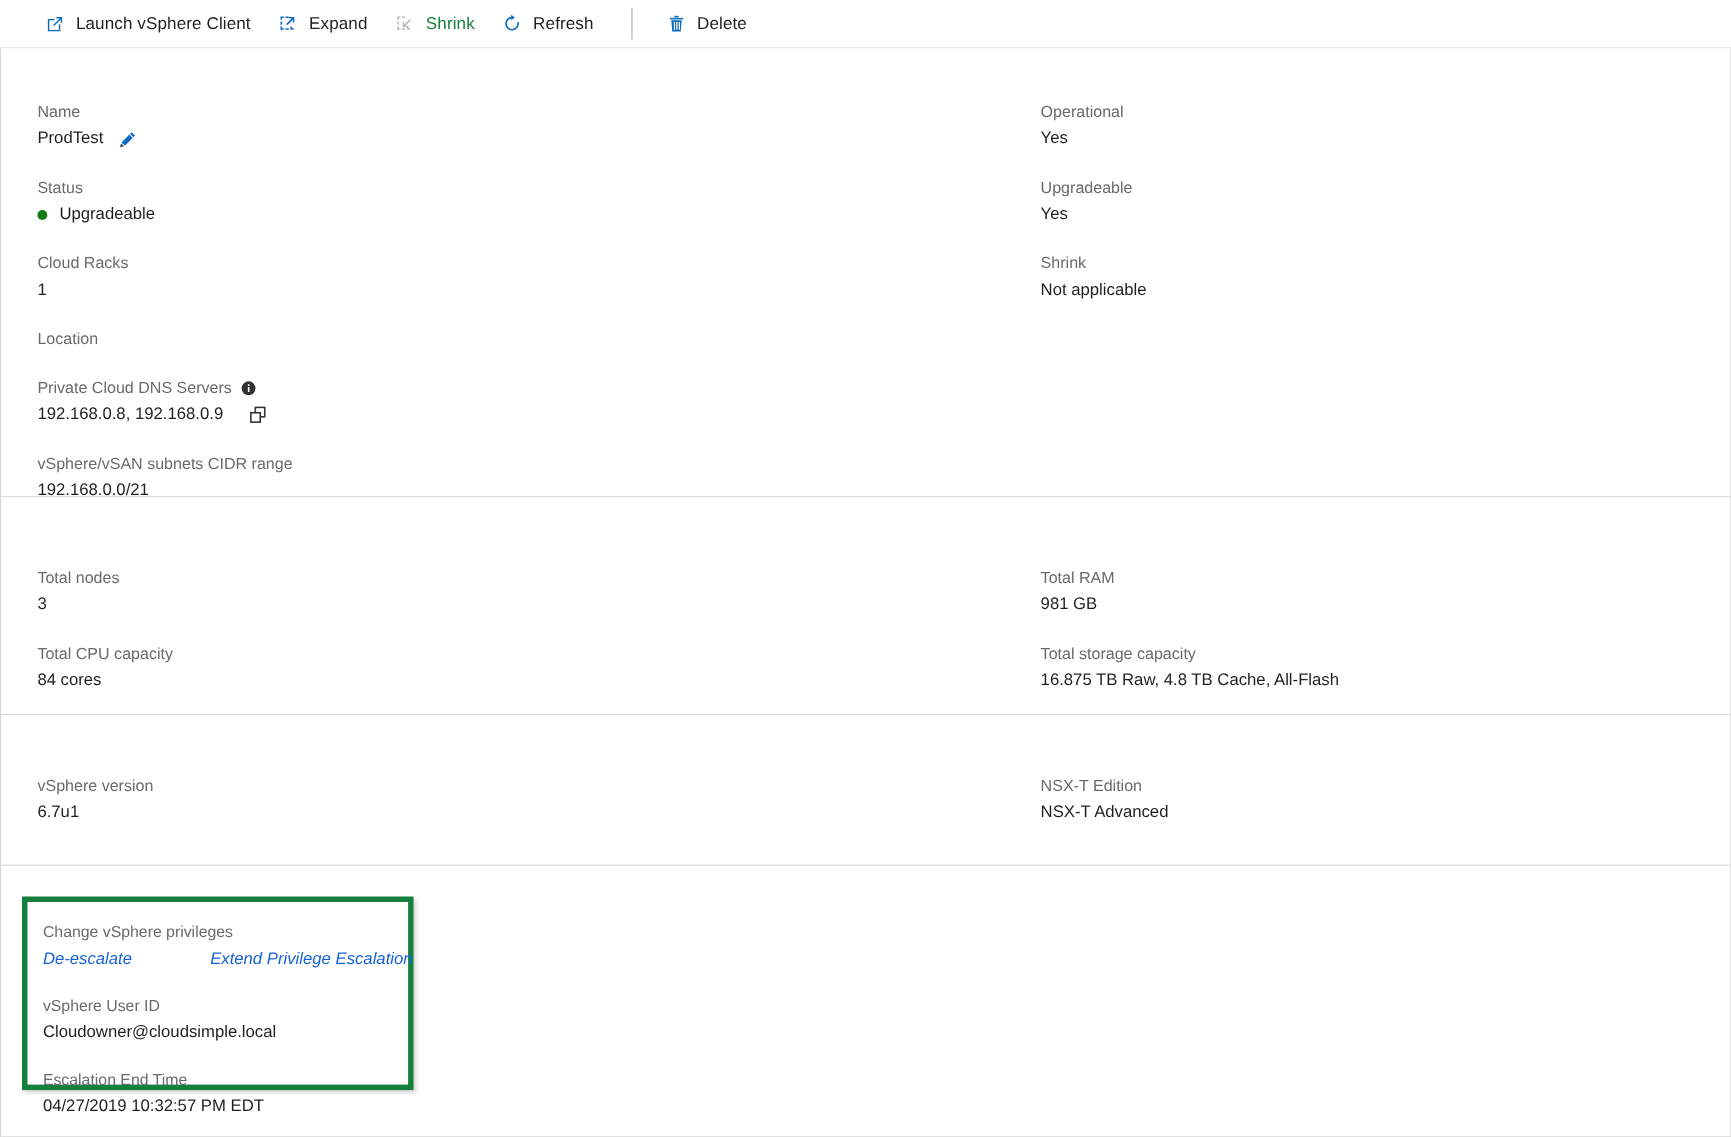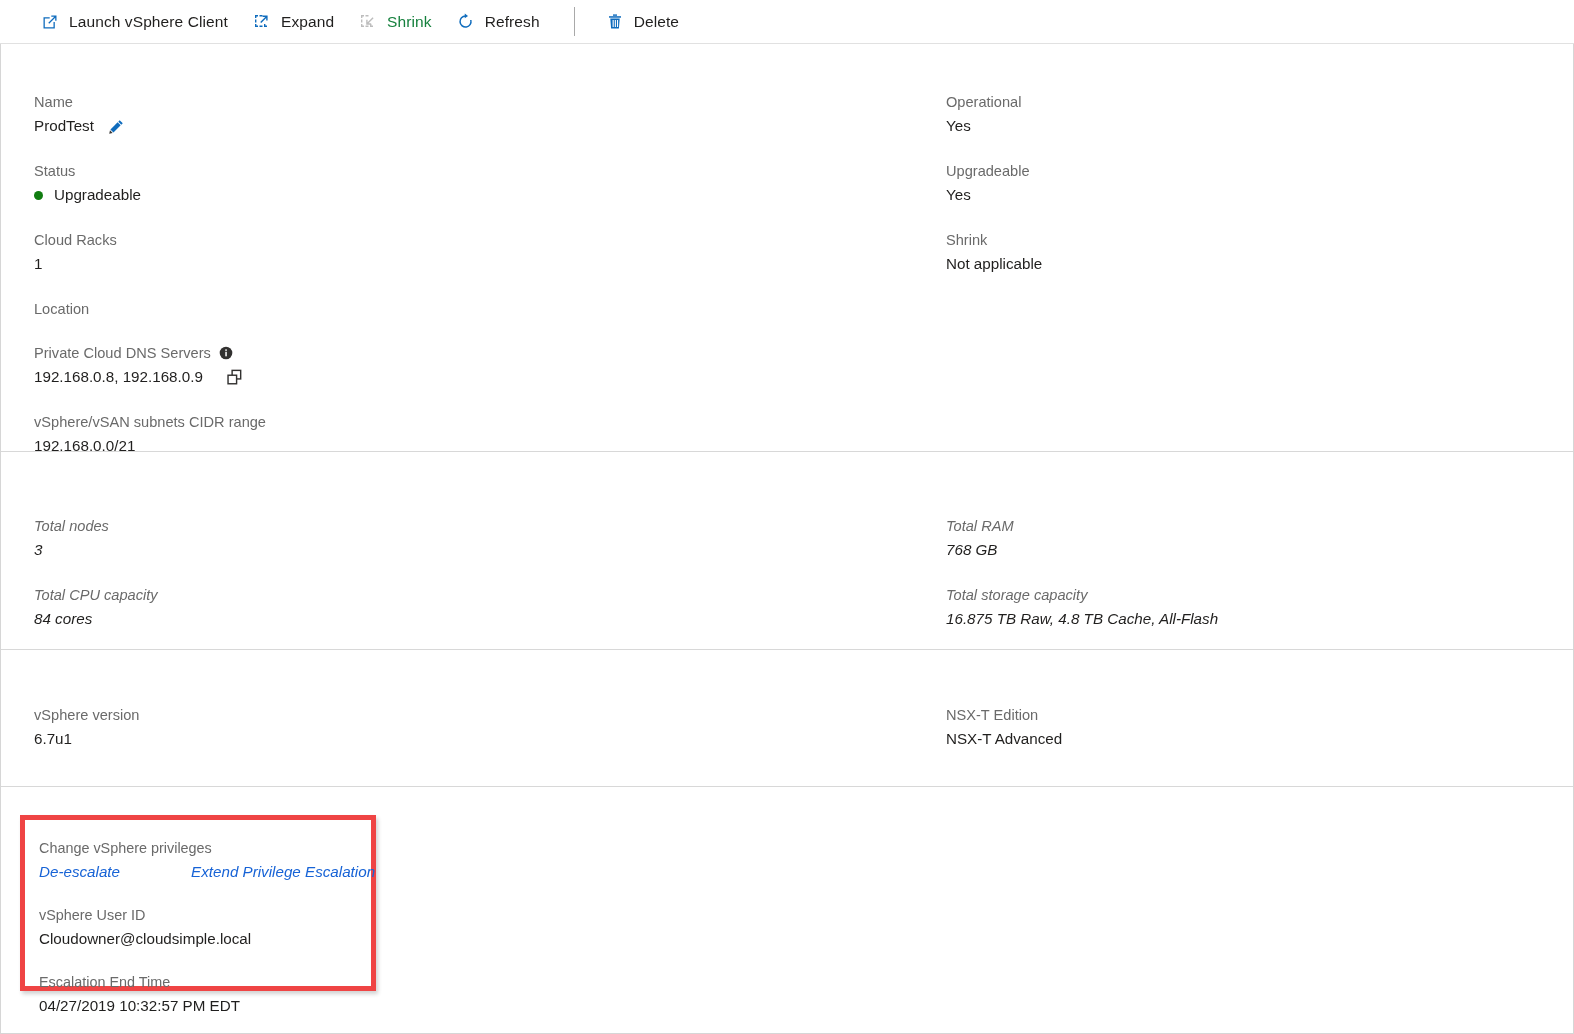--- a/index.html
+++ b/index.html
@@ -87,21 +87,21 @@
     display: flex;
   }
   .section:last-child { border-bottom: none; }
   .col {
     box-sizing: border-box;
   }
   .col-left  { width: 945px; padding-left: 33px; }
   .col-right { flex: 1; }
 
   .sec-1 { height: 408px; padding-top: 48px; }
-  .sec-2 { height: 198px; padding-top: 64px; font-style: italic; }
+  .sec-2 { height: 198px; padding-top: 64px; }
   .sec-3 { height: 137px; padding-top: 55px; }
   .sec-4 { height: 245px; padding-top: 0; }
 
   
   .field { margin-bottom: 24px; }
   .field:last-child { margin-bottom: 0; }
   .f-label {
     font-size: 14.6px;
     color: #6a6a6a;
     line-height: 20px;
@@ -149,21 +149,21 @@
   }
 
   
   .sec-4 { position: relative; }
   .redbox {
     position: absolute;
     left: 19px;
     top: 28px;
     width: 356px;
     height: 176px;
-    border: 5px solid #ef4444;
+    border: 5px solid #15803d;
     box-sizing: border-box;
     background: #ffffff;
     box-shadow: 2px 3px 4px rgba(0,0,0,.18);
     padding: 18px 0 0 14px;
   }
   .redbox .f-label { font-size: 14.4px; }
   .redbox .field { margin-bottom: 22px; }
   .link-row {
     display: flex;
     align-items: flex-start;
@@ -329,21 +329,21 @@
           <div class="f-value">3</div>
         </div>
         <div class="field">
           <div class="f-label">Total CPU capacity</div>
           <div class="f-value">84 cores</div>
         </div>
       </div>
       <div class="col col-right">
         <div class="field">
           <div class="f-label">Total RAM</div>
-          <div class="f-value">768 GB</div>
+          <div class="f-value">981 GB</div>
         </div>
         <div class="field">
           <div class="f-label">Total storage capacity</div>
           <div class="f-value">16.875 TB Raw, 4.8 TB Cache, All-Flash</div>
         </div>
       </div>
     </div>
 
     <div class="section sec-3">
       <div class="col col-left">

